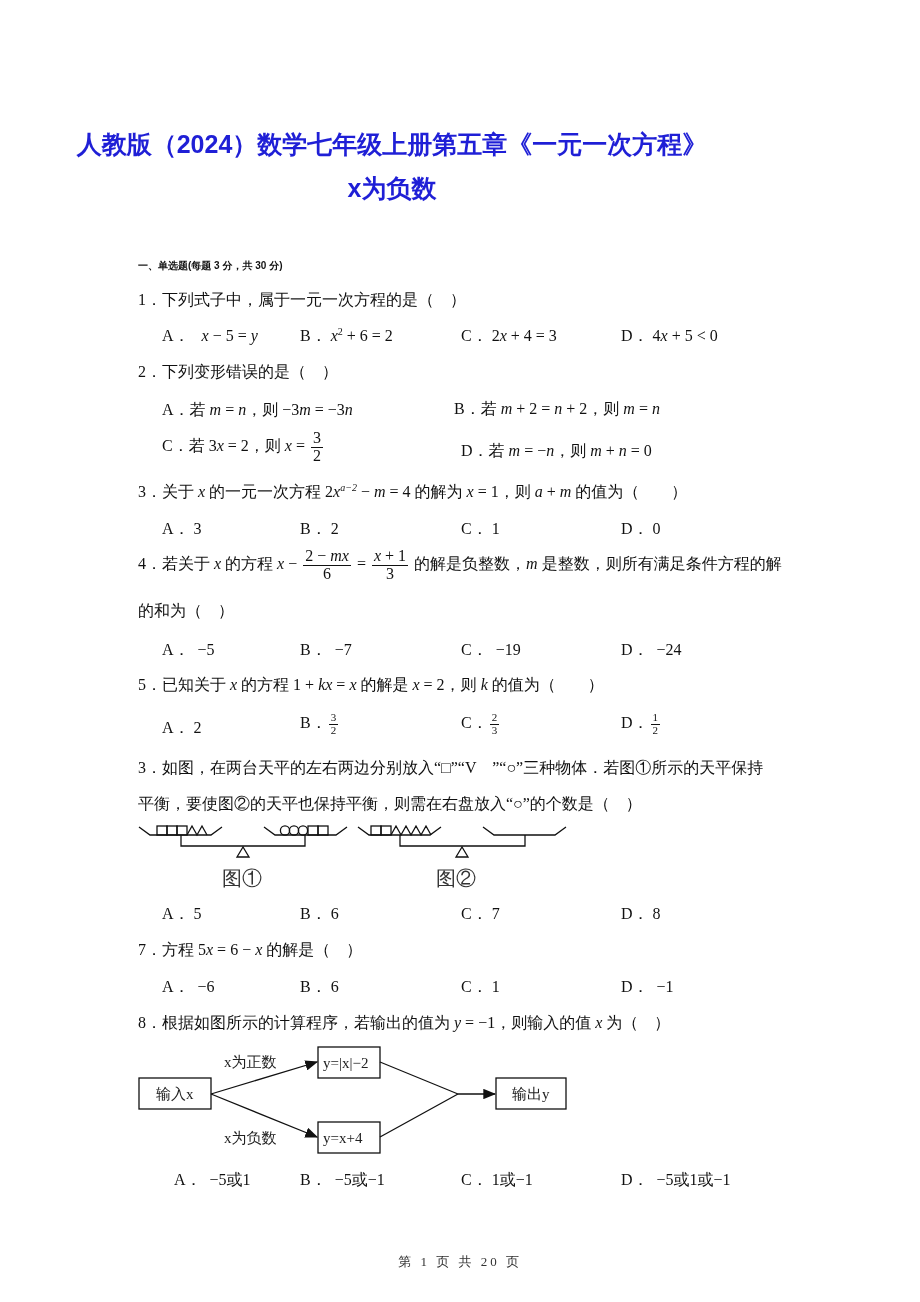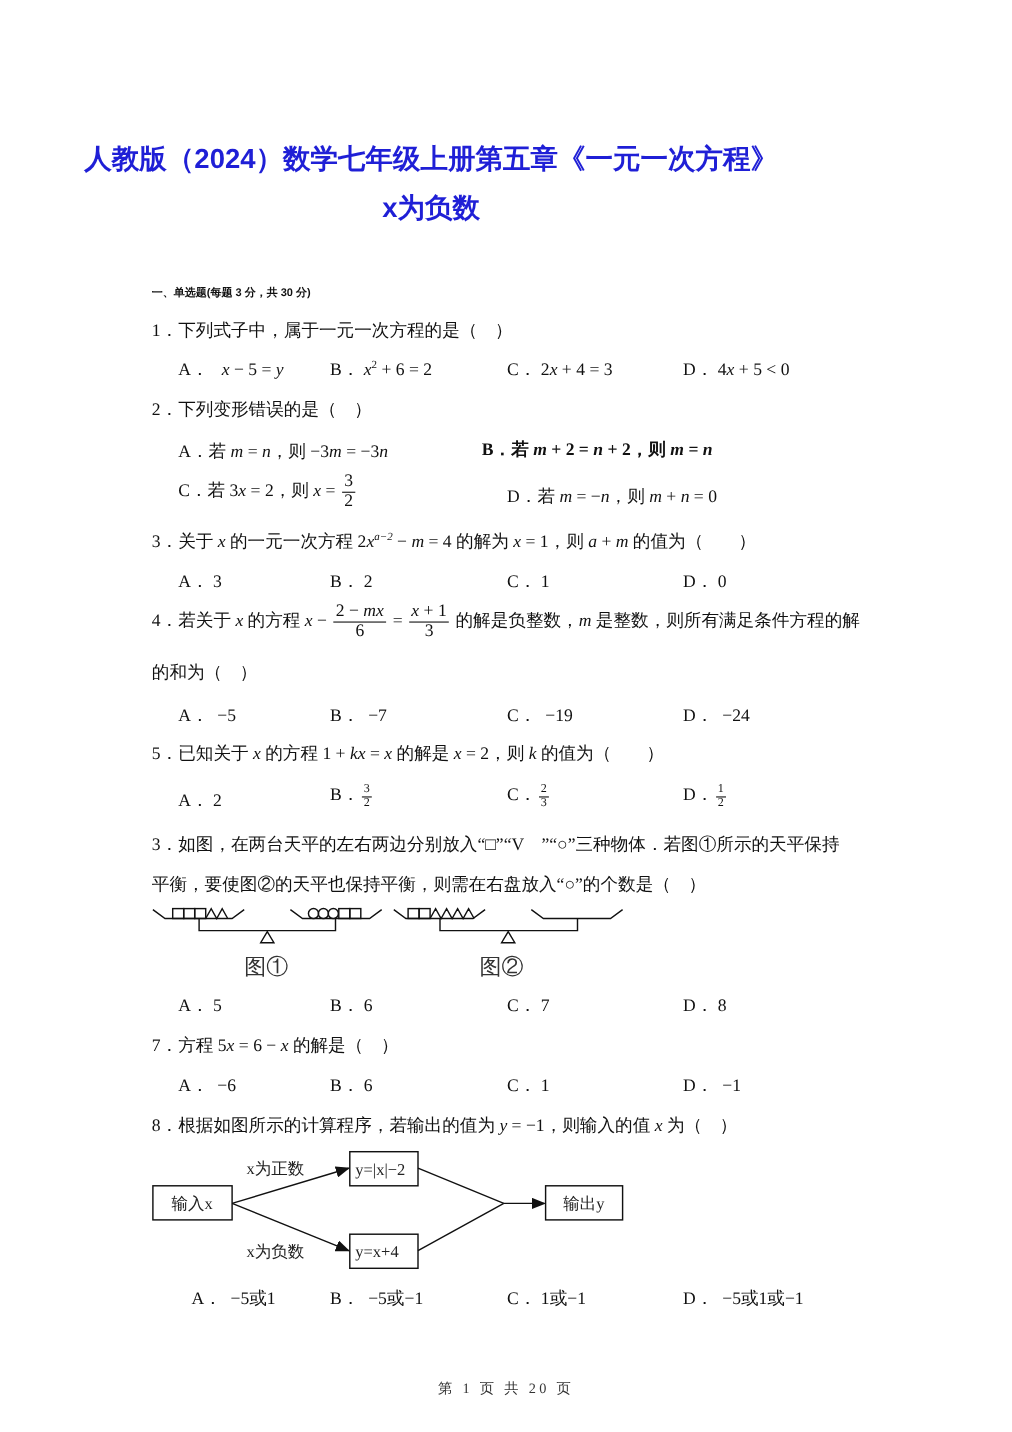--- a/index.html
+++ b/index.html
@@ -32,21 +32,21 @@
 </div>
 <div class="abs opt" style="top:326px; left:162px;"><span>A．</span>&nbsp;&nbsp;&nbsp;<span class="m">x</span> − 5 = <span class="m">y</span></div>
 <div class="abs opt" style="top:326px; left:300px;"><span>B．</span> <span class="m">x</span><sup>2</sup> + 6 = 2</div>
 <div class="abs opt" style="top:326px; left:461px;"><span>C．</span> 2<span class="m">x</span> + 4 = 3</div>
 <div class="abs opt" style="top:326px; left:621px;"><span>D．</span> 4<span class="m">x</span> + 5 &lt; 0</div>
 
 <div class="abs q" style="top:362px;">
   <span>2．</span><span>下列变形错误的是（　）</span>
 </div>
 <div class="abs opt" style="top:388px; left:162px;margin-top:12px;">A．若 <span class="m">m</span> = <span class="m">n</span>，则 −3<span class="m">m</span> = −3<span class="m">n</span></div>
-<div class="abs opt" style="top:399px; left:438px;font-weight:bold;">B．若 <span class="m">m</span> + 2 = <span class="m">n</span> + 2，则 <span class="m">m</span> = <span class="m">n</span></div>
+<div class="abs opt" style="top:399px; left:454px;">B．若 <span class="m">m</span> + 2 = <span class="m">n</span> + 2，则 <span class="m">m</span> = <span class="m">n</span></div>
 <div class="abs opt" style="top:430px; left:162px;text-align:right;">C．若 3<span class="m">x</span> = 2，则 <span class="m">x</span> = <span class="frac">
       <span class="n">3</span>
       <span>2</span>
     </span></div>
 <div class="abs opt" style="top:441px; left:461px;">D．若 <span class="m">m</span> = −<span class="m">n</span>，则 <span class="m">m</span> + <span class="m">n</span> = 0</div>
 
 <div class="abs q" style="top:482px;">
   3．关于 <span class="m">x</span> 的一元一次方程 2<span class="m">x</span><sup class="m">a−2</sup> − <span class="m">m</span> = 4 的解为 <span class="m">x</span> = 1，则 <span class="m">a</span> + <span class="m">m</span> 的值为（　　）
 </div>
 <div class="abs opt" style="top:519px; left:162px;"><span>A．</span> <span>3</span></div>

